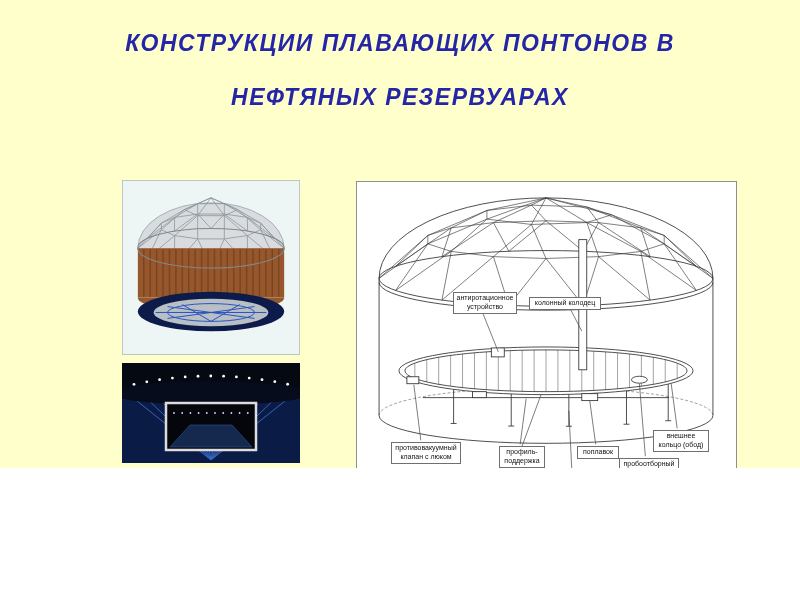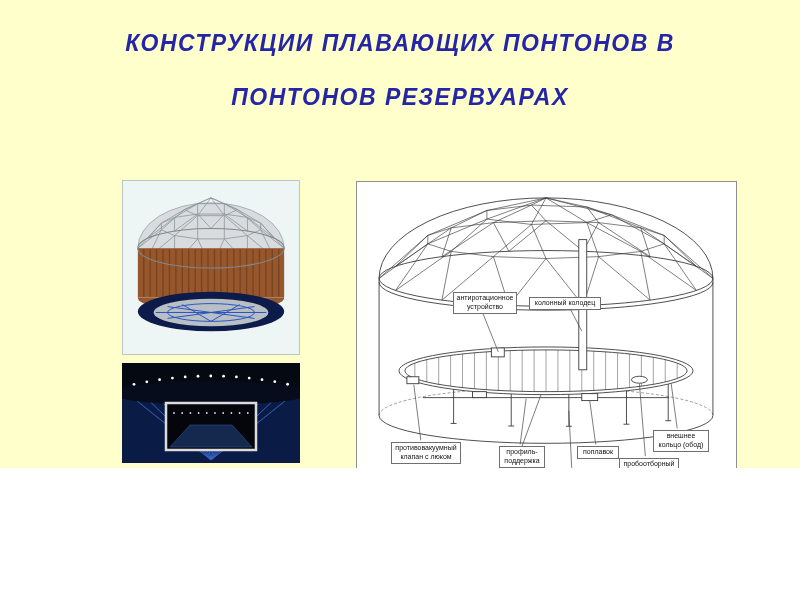--- a/index.html
+++ b/index.html
@@ -41,21 +41,21 @@
   .part{fill:#fff;stroke:#3a3a3a;stroke-width:0.9}
   .leaders line{stroke:#444;stroke-width:0.7}
 </style>
 </head>
 <body>
 
 <div class="slide">
 
   <div class="title">
     <div class="title-line1">КОНСТРУКЦИИ ПЛАВАЮЩИХ ПОНТОНОВ В</div>
-    <div class="title-line2">ПОНТОНОВ РЕЗЕРВУАРАХ</div>
+    <div class="title-line2">НЕФТЯНЫХ РЕЗЕРВУАРАХ</div>
   </div>
 
   <div class="render-box">
     <svg viewBox="0 0 178 175">
       <path d="M15,68 A74,46 0 0 1 163,68 A74,20 0 0 1 15,68 Z" fill="#d8dcdf" stroke="#98a1a7" stroke-width="0.8"></path>
       <g id="mini-dome-mesh">
           <line x1="163" y1="68" x2="139.22814296703154" y2="49.36464758633277"></line>
           <line x1="153.08587988004848" y1="78" x2="139.22814296703154" y2="49.36464758633277"></line>
           <line x1="139.22814296703154" y1="49.36464758633277" x2="125.76955262170048" y2="55.19238815542512"></line>
           <line x1="153.08587988004848" y1="78" x2="125.76955262170048" y2="55.19238815542512"></line>

